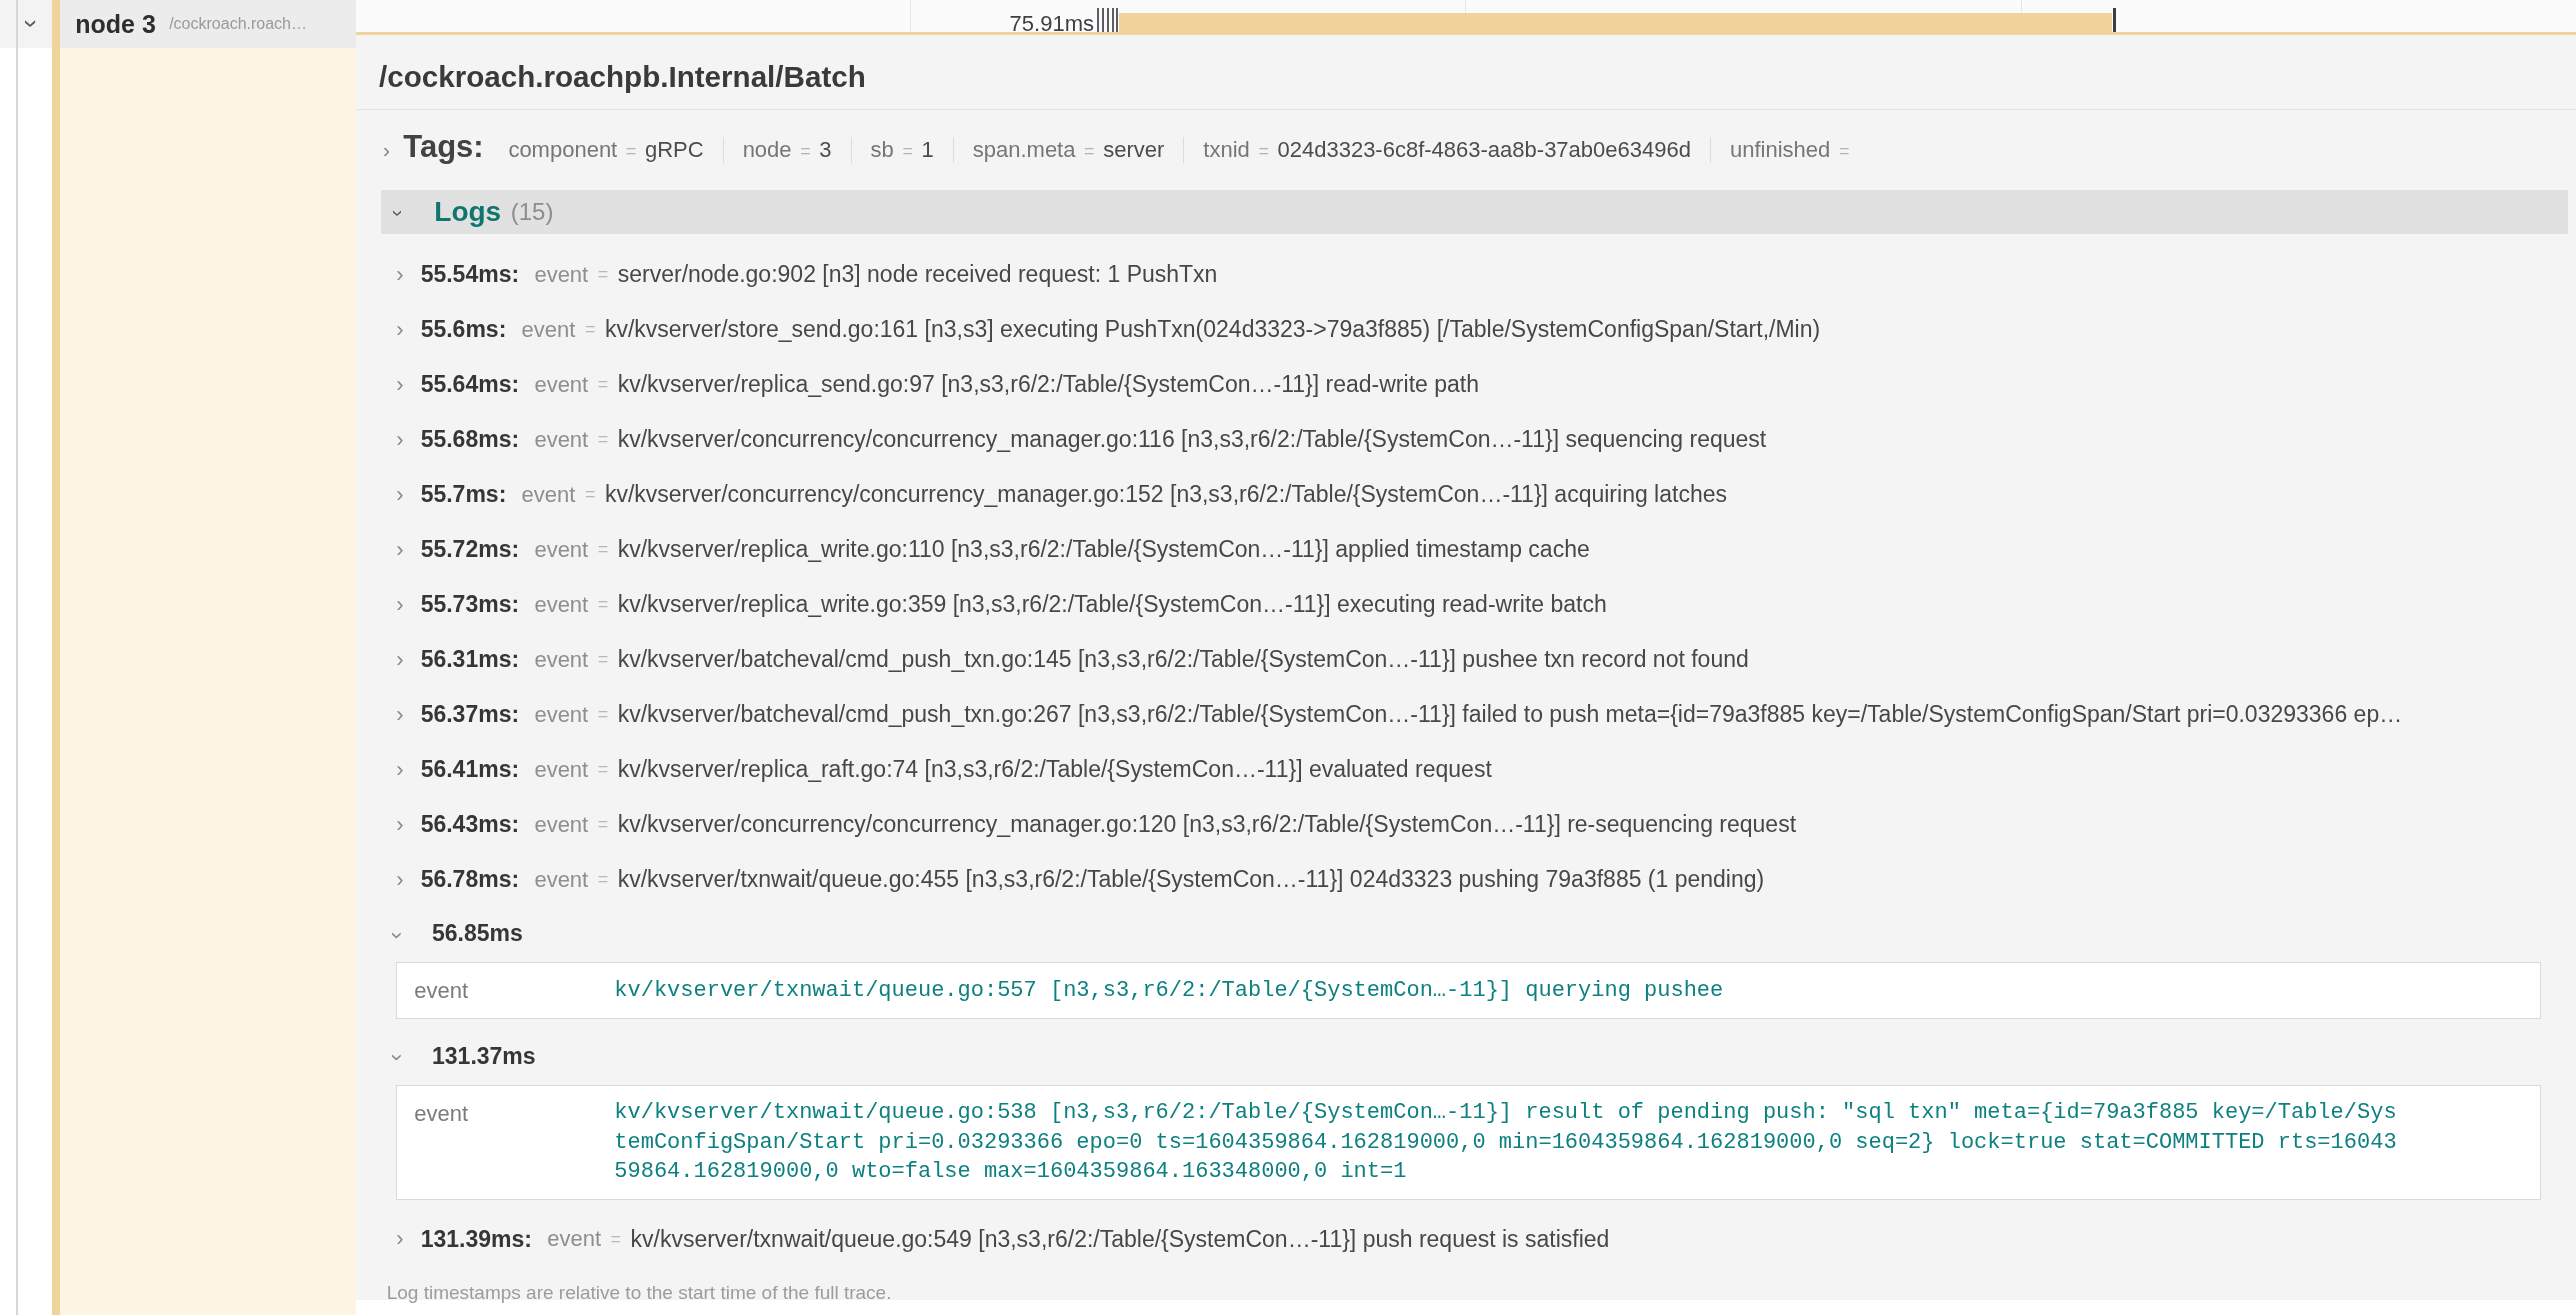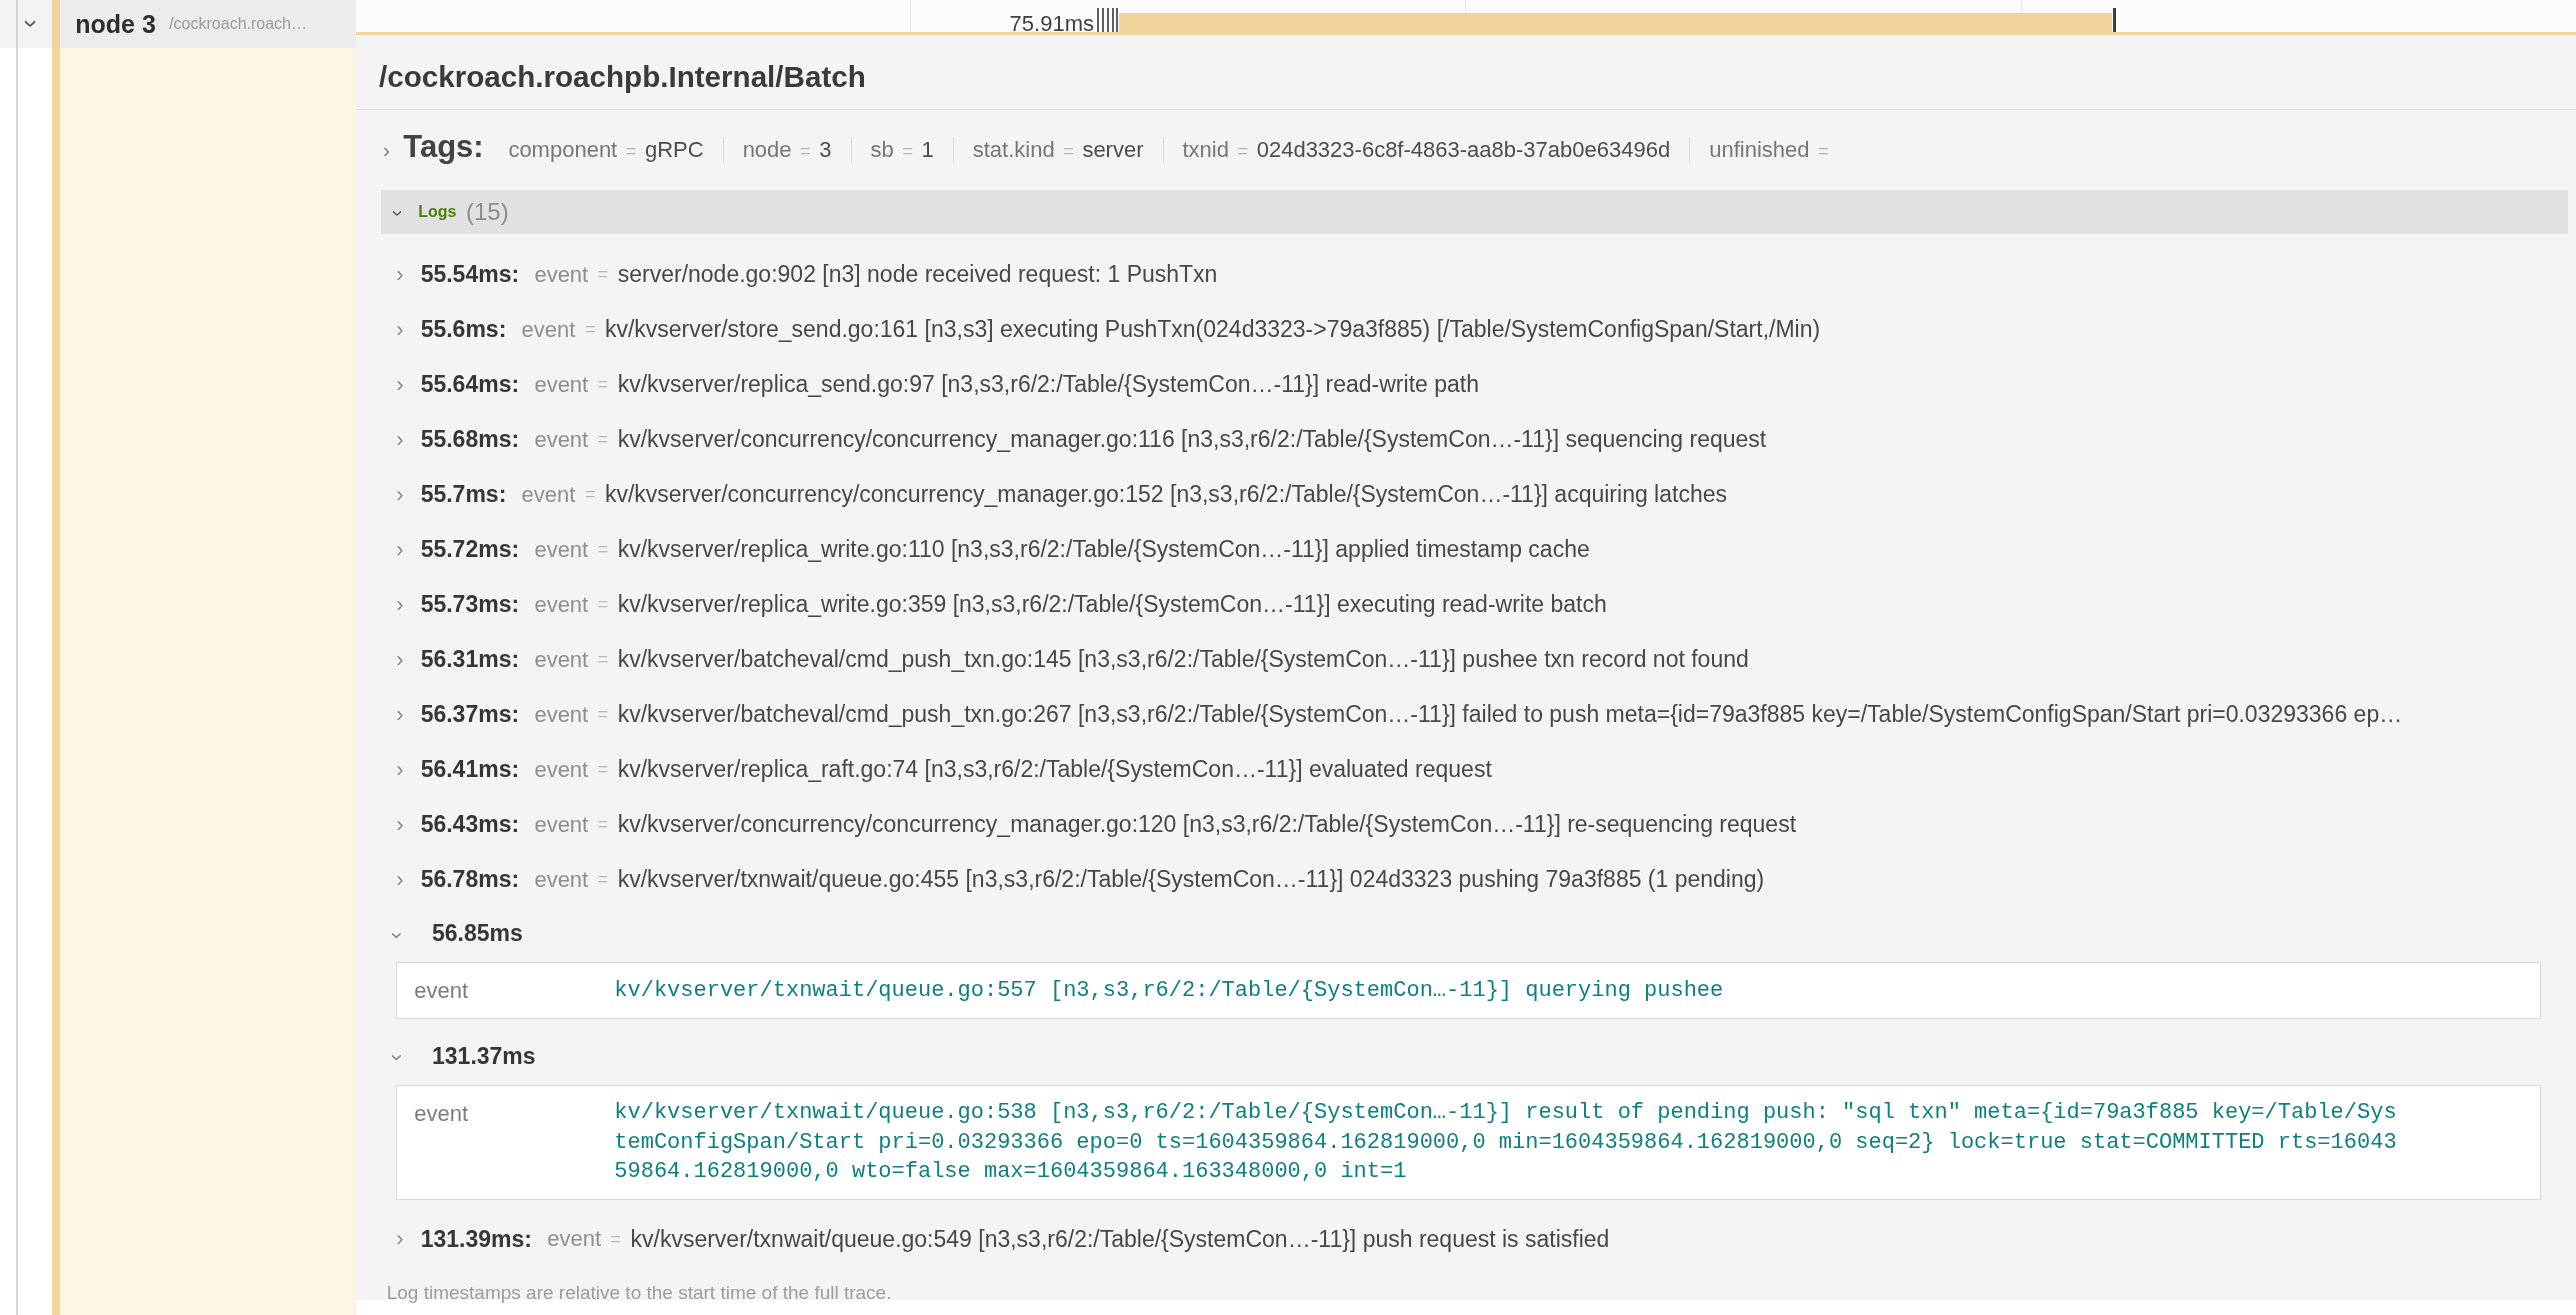--- a/index.html
+++ b/index.html
@@ -41,21 +41,21 @@
   .tags-label{font-size:31px;font-weight:bold;color:#434343;margin-right:5.7px;}
   .tag-item{display:flex;align-items:baseline;padding:0 19px;justify-content:flex-end;}
   .tag-item + .tag-item{border-left:1px solid #dcdcdc;}
   .tag-key{font-size:22px;color:#767676;}
   .tag-eq{font-size:18px;color:#b3b3b3;margin:0 8.6px;}
   .tag-val{font-size:22px;color:#4c4c4c;}
 
   .logs-section{margin:11.4px 7.6px 0 25px;}
   .logs-header{height:44px;background:#e1e1e1;display:flex;align-items:center;padding-left:13.3px;}
   .logs-chev{color:#565656;font-size:21px;margin-right:17px;}
-  .logs-title{font-size:16px;font-weight:bold;color:#4d7c0f;margin-right:9.5px;}
+  .logs-title{font-size:28px;font-weight:bold;color:#0f766e;margin-right:9.5px;margin-left:16px;}
   .logs-count{font-size:24px;color:#8d8d8d;}
 
   .log-rows{padding-top:13.3px;}
   .log-row{height:55px;display:flex;align-items:center;padding-left:15.3px;white-space:nowrap;overflow:hidden;}
   .chev-r{color:#8a8a8a;font-size:22px;margin-right:17px;flex:none;}
   .log-ts{font-weight:bold;font-size:23px;color:#363636;margin-right:15.3px;flex:none;}
   .log-key{font-size:22px;color:#8e8e8e;flex:none;}
   .log-eq{font-size:18px;color:#b8b8b8;margin:0 9.5px;flex:none;}
   .log-msg{font-size:23px;color:#474747;overflow:hidden;text-overflow:ellipsis;}
 
@@ -115,21 +115,21 @@
         <span class="tag-key">node</span>
         <span class="tag-eq">=</span>
         <span class="tag-val">3</span>
       </span>
     <span class="tag-item">
         <span class="tag-key">sb</span>
         <span class="tag-eq">=</span>
         <span class="tag-val">1</span>
       </span>
     <span class="tag-item">
-        <span class="tag-key">stat.kind</span>
+        <span class="tag-key">span.meta</span>
         <span class="tag-eq">=</span>
         <span class="tag-val">server</span>
       </span>
     <span class="tag-item">
         <span class="tag-key">txnid</span>
         <span class="tag-eq">=</span>
         <span class="tag-val">024d3323-6c8f-4863-aa8b-37ab0e63496d</span>
       </span>
     <span class="tag-item">
         <span class="tag-key">unfinished</span>

